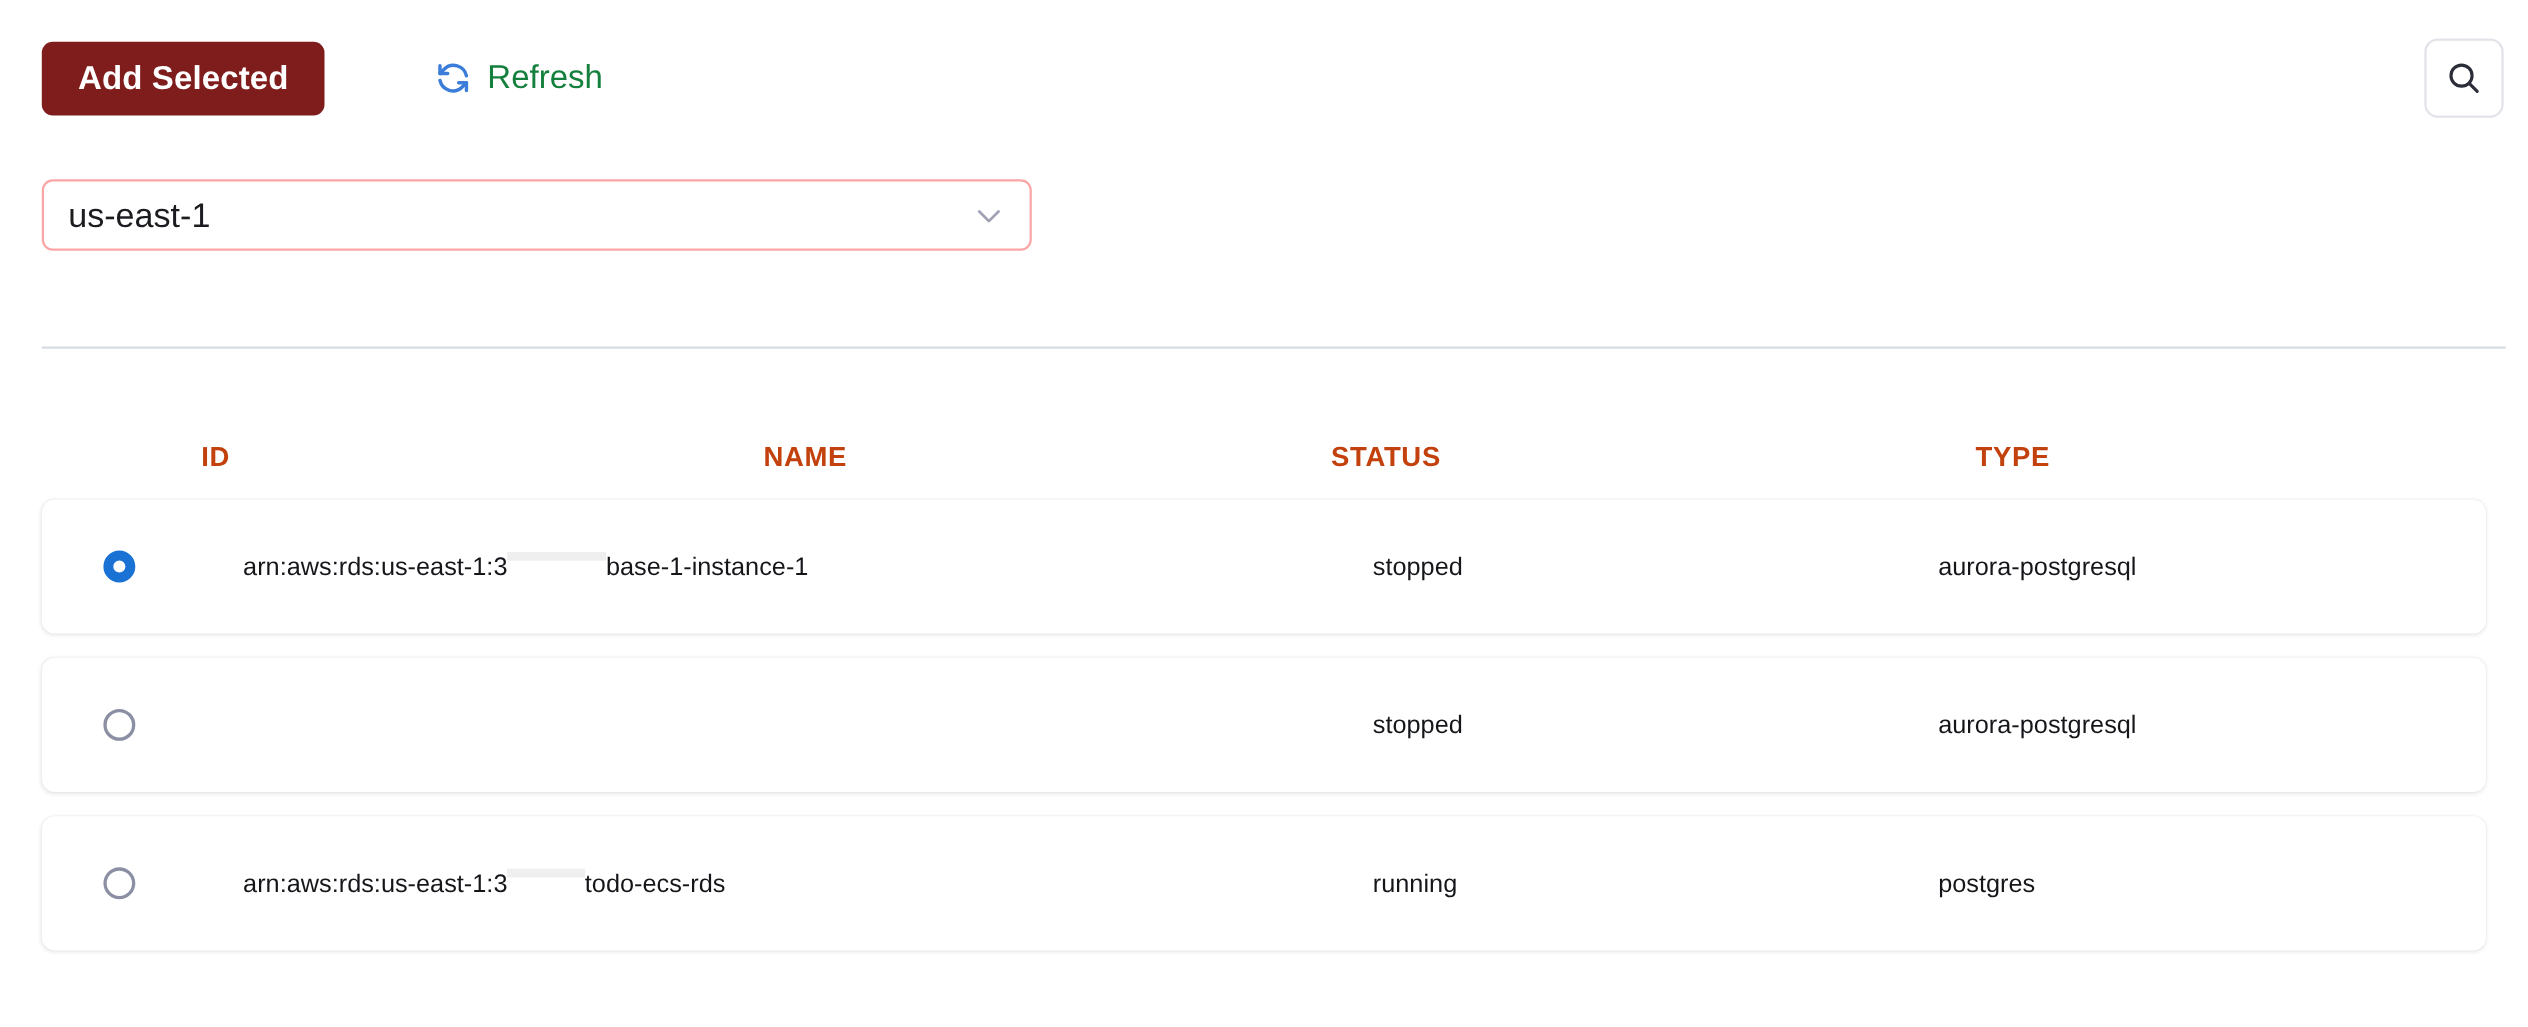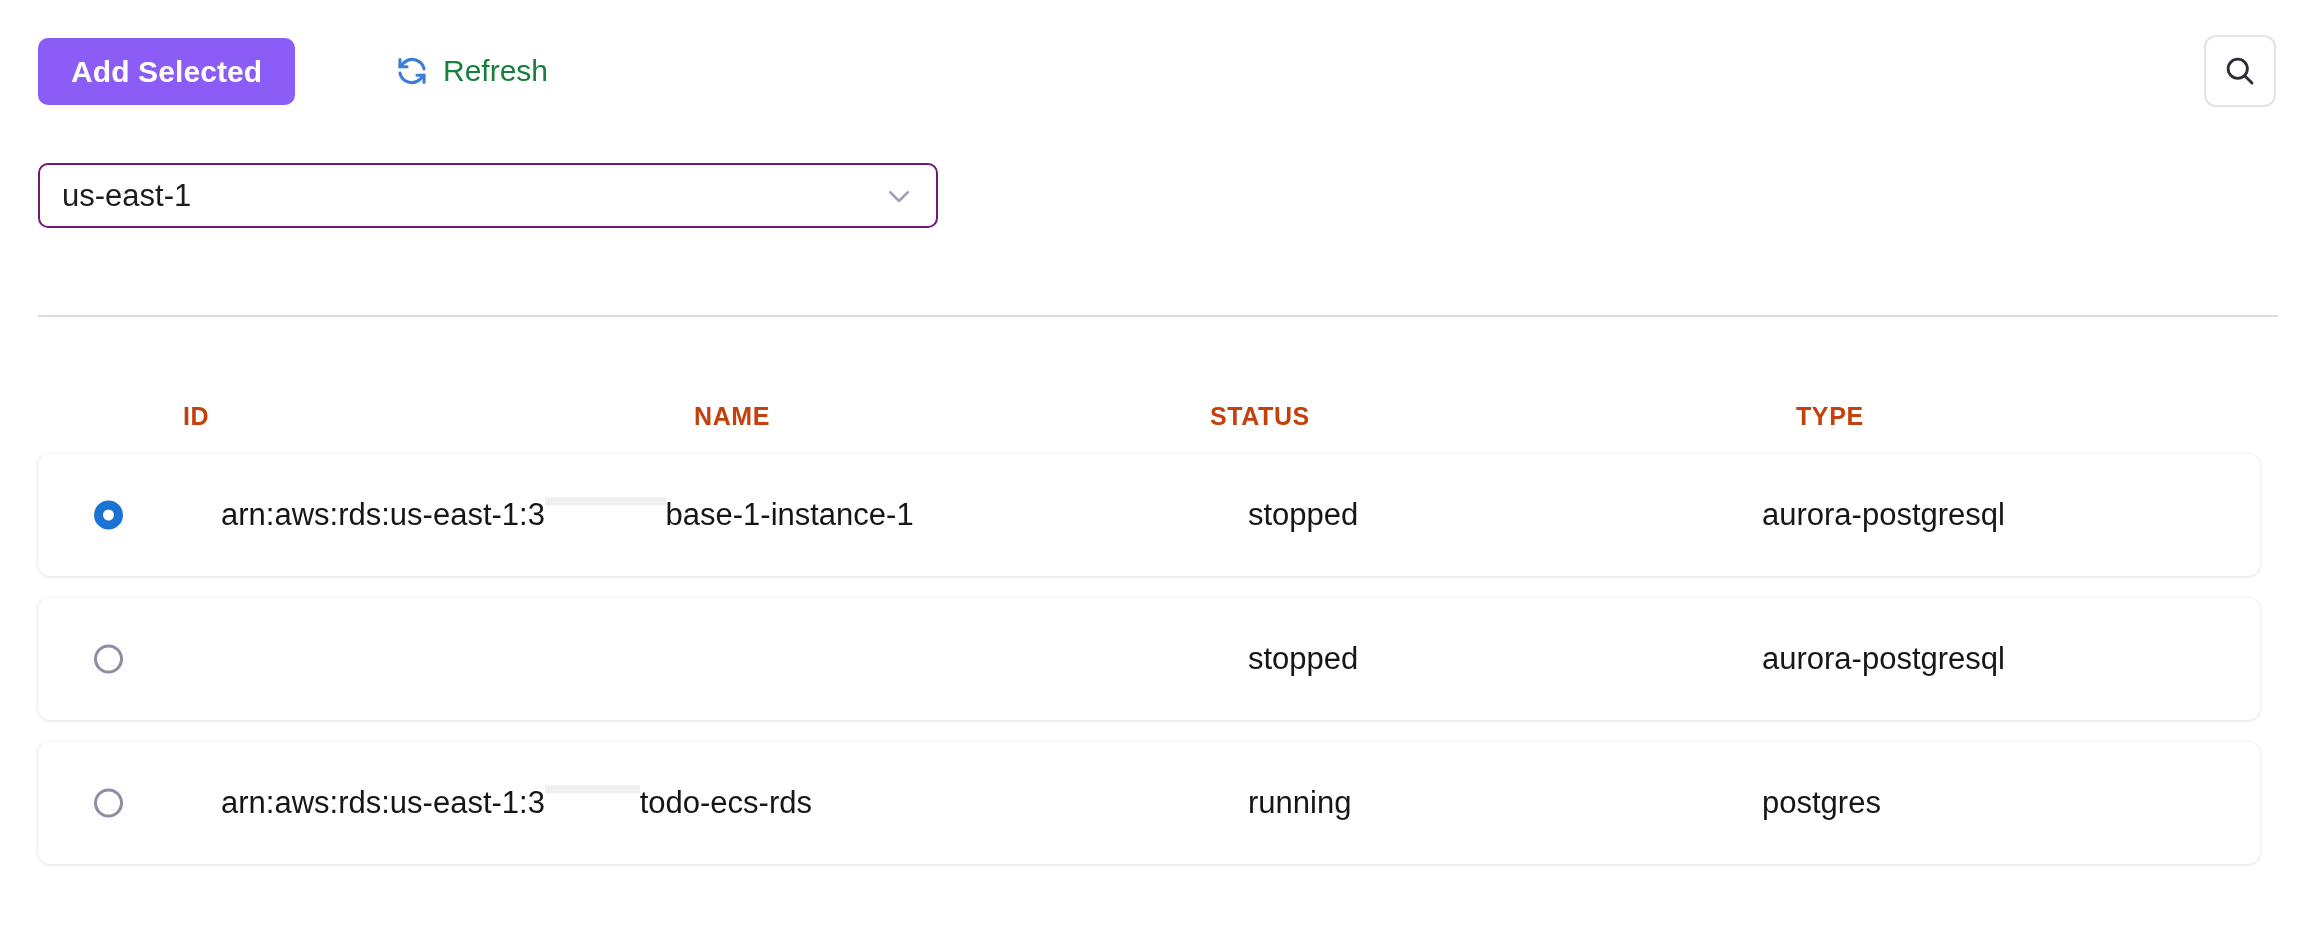--- a/index.html
+++ b/index.html
@@ -32,21 +32,21 @@
   }
 
   .btn-primary {
     position: absolute;
     left: 38px;
     top: 38px;
     height: 67px;
     padding: 12px 33px;
     border: none;
     border-radius: 10px;
-    background: #8b5cf6;
+    background: #7f1d1d;
     color: #ffffff;
     font-family: "Liberation Sans", sans-serif;
     font-size: 30px;
     font-weight: bold;
     letter-spacing: 0.1px;
     cursor: pointer;
     display: flex;
     align-items: center;
     justify-content: center;
     line-height: 1;
@@ -93,21 +93,21 @@
   .region-select-wrap {
     position: absolute;
     left: 38px;
     top: 163px;
     width: 900px;
     height: 65px;
   }
   .region-select {
     width: 100%;
     height: 100%;
-    border: 2px solid #701a75;
+    border: 2px solid #fca5a5;
     border-radius: 10px;
     background: #ffffff;
     display: flex;
     align-items: center;
     padding: 0 22px;
     cursor: pointer;
   }
   .region-select .value {
     flex: 1;
     font-size: 31px;
@@ -183,21 +183,21 @@
   .row.selected .radio {
     border: 9px solid #1a73d4;
     background: #ffffff;
     box-shadow: none;
   }
 
   .cell {
     position: absolute;
     top: 50%;
     transform: translateY(-50%);
-    font-size: 31px;
+    font-size: 23px;
     color: #15161a;
     line-height: 1.15;
     white-space: nowrap;
   }
   .cell.c-id {
     left: 183px;
     max-width: 1010px;
     overflow: hidden;
   }
   .cell.c-status { left: 1210px; }

